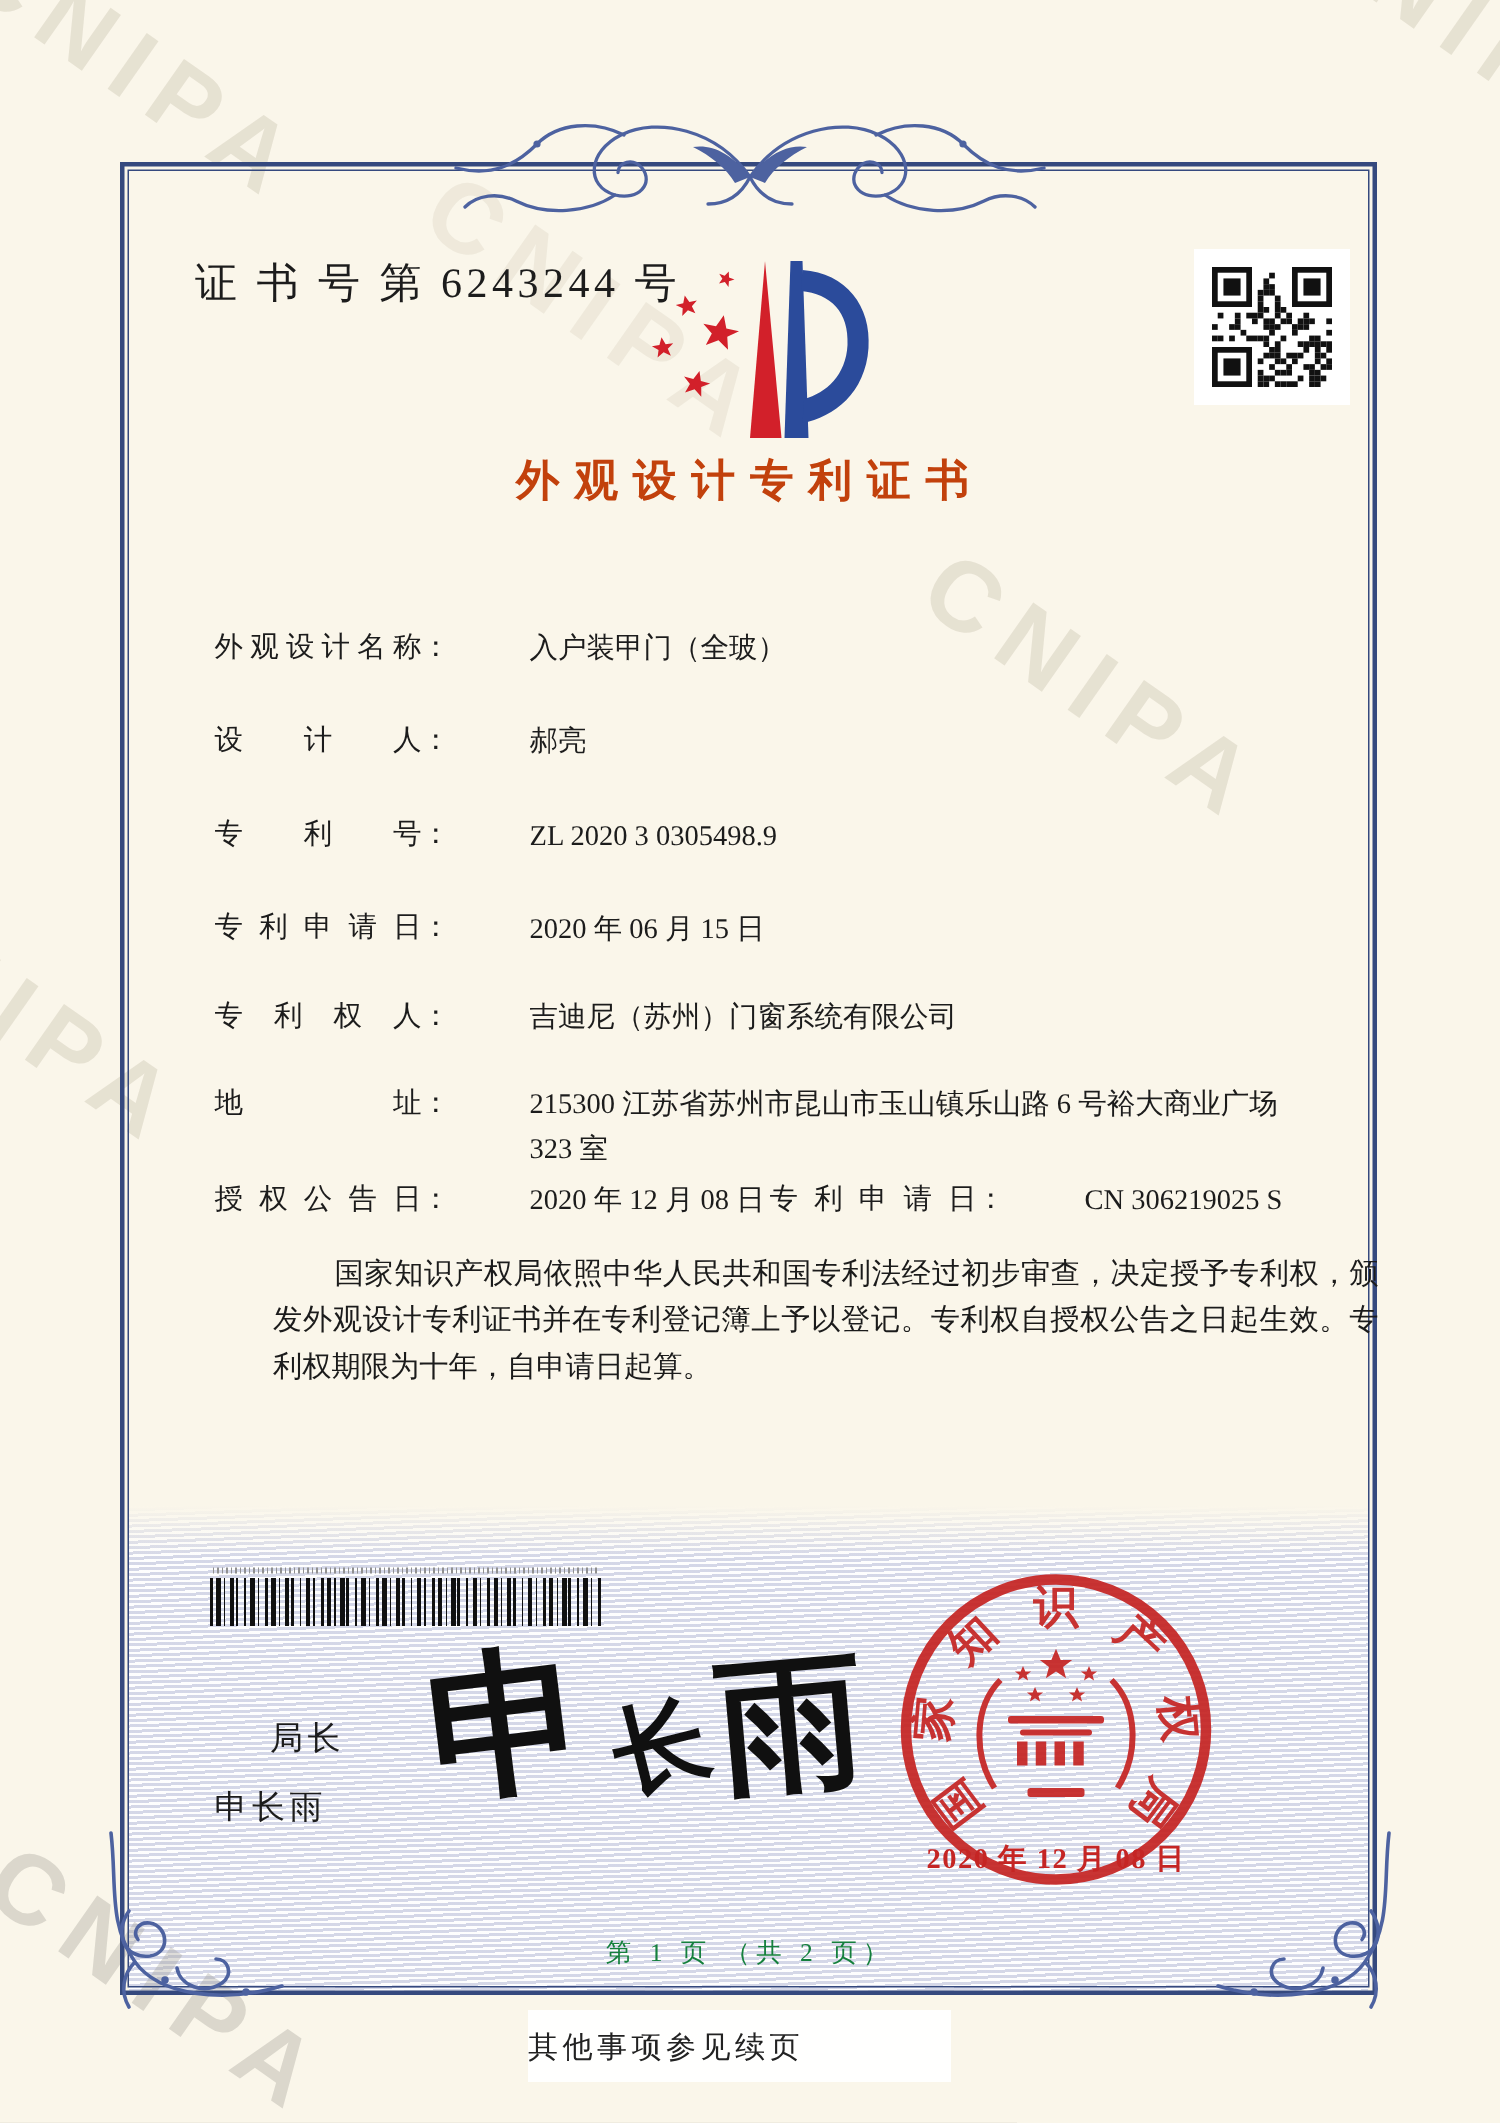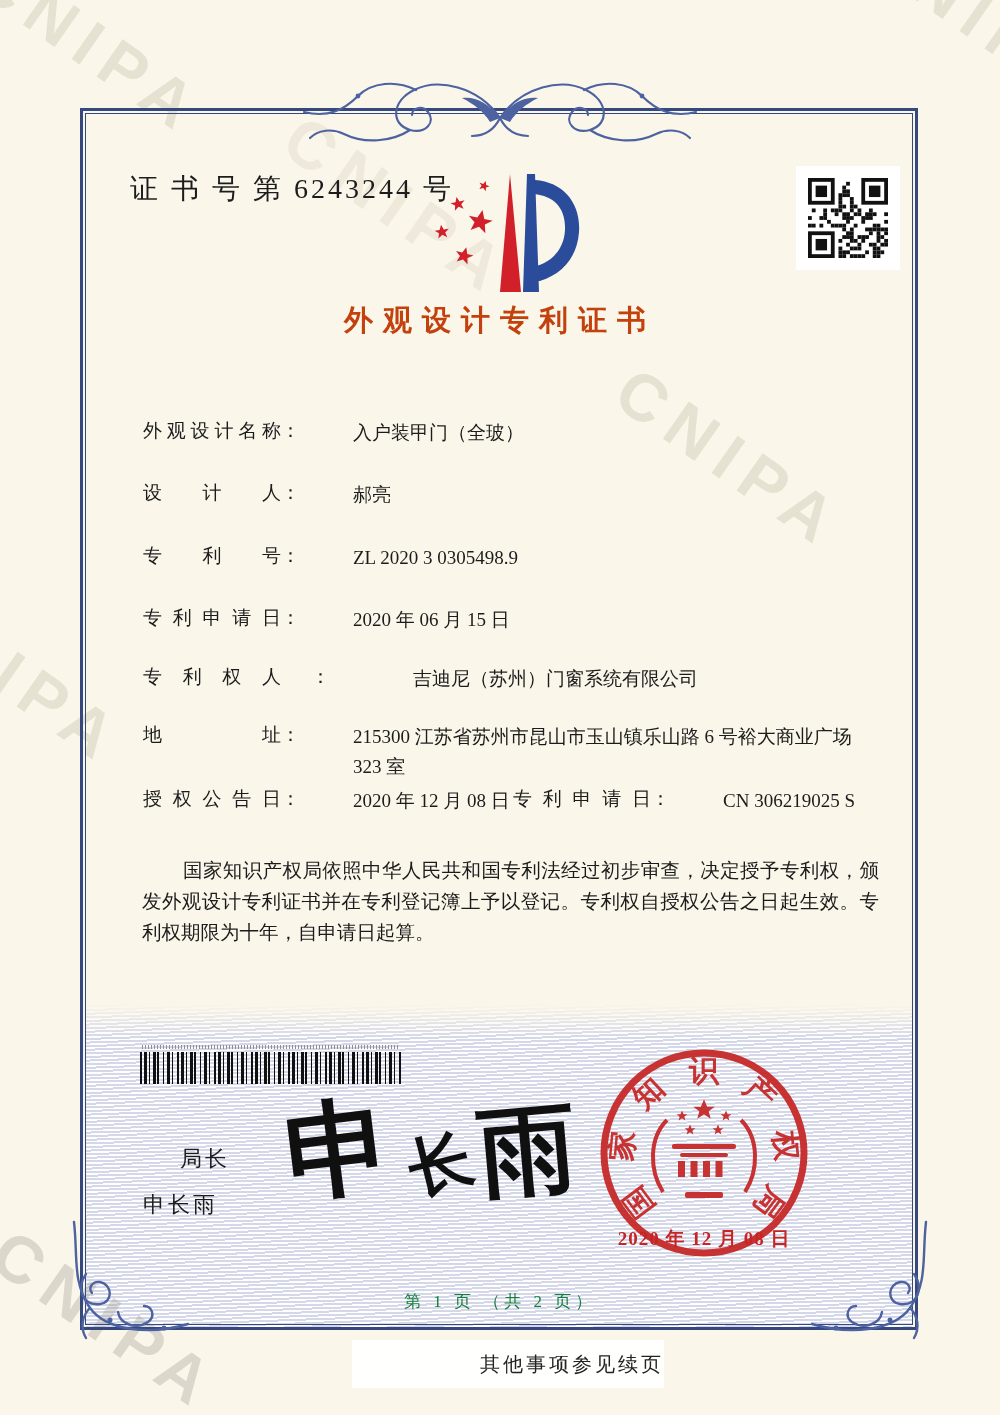--- a/index.html
+++ b/index.html
@@ -34,27 +34,27 @@
   .qr-wrap{position:absolute;left:796px;top:166px;width:104px;height:104px;background:#fff;z-index:3;
         display:flex;align-items:center;justify-content:center;}
 
   .title{position:absolute;left:0;top:301px;width:100%;text-align:center;font-size:29px;
         font-weight:700;letter-spacing:10px;color:#c2410c;z-index:3;}
 
   .row{position:absolute;left:143px;font-size:19px;z-index:3;display:flex;align-items:flex-start;}
   .row .lbl{display:inline-block;width:138px;text-align:justify;text-align-last:justify;flex:0 0 auto;}
   .row .colon{flex:0 0 auto;margin-right:6px;}
   .row .val{display:inline-block;line-height:30px;margin-left:47px;}
-  .r1{top:418px;} .r2{top:480px;} .r3{top:543px;} .r4{top:605px;} .r5{top:664px;gap:30px;}
+  .r1{top:418px;} .r2{top:480px;} .r3{top:543px;} .r4{top:605px;} .r5{top:664px;}
   .r6{top:722px;} .r6 .val{width:500px;font-family:Liberation Serif, serif;}
   .r7{top:786px;} .r7b{left:513px;top:786px;}
 
   .para{position:absolute;left:142px;width:737px;font-size:19.5px;line-height:31px;
         text-indent:41px;text-align:justify;color:#1b1b1b;z-index:3;}
-  .p1{top:855px;} .p2{top:919px;}
+  .p1{top:834px;margin-left:40px;} .p2{top:919px;}
 
   .barcode{position:absolute;left:140px;top:1052px;width:262px;height:32px;z-index:3;
         background:repeating-linear-gradient(90deg,#101010 0 2px,transparent 2px 4px,#101010 4px 7px,
         transparent 7px 9px,#101010 9px 10px,transparent 10px 13px,#101010 13px 16px,transparent 16px 17px,
         #101010 17px 19px,transparent 19px 23px,#101010 23px 24px,transparent 24px 27px,#101010 27px 30px,
         transparent 30px 32px,#101010 32px 33px,transparent 33px 37px);}
   .barcode::before{content:"";position:absolute;left:2px;right:2px;top:-7px;height:4px;
         background:repeating-linear-gradient(90deg,#909090 0 1px,transparent 1px 3px);}
 
   .sig-title{position:absolute;left:143px;top:1144px;font-size:22px;letter-spacing:3px;z-index:3;margin-left:37px;}
@@ -66,22 +66,22 @@
   .ch2{font-size:64px;transform:rotate(-14deg) translateY(36px);margin-left:8px;}
   .ch3{font-size:98px;transform:rotate(-5deg) translateY(4px);margin-left:14px;}
 
   .seal{position:absolute;left:597px;top:1046px;z-index:5;opacity:.93;}
   .seal-date{position:absolute;left:597px;top:1226px;width:214px;text-align:center;font-size:19px;
         color:#c52524;letter-spacing:1px;font-weight:600;z-index:6;}
 
   .page-info{position:absolute;left:0;top:1290px;width:100%;text-align:center;font-size:17px;
         letter-spacing:4px;color:#15803d;z-index:3;}
 
-  .note-band{position:absolute;left:352px;top:1340px;width:312px;height:48px;z-index:3;
-        background:rgba(255,255,255,.92);display:flex;align-items:center;justify-content:flex-end;}
+  .note-band{position:absolute;left:352px;top:1340px;width:282px;height:48px;z-index:3;
+        background:rgba(255,255,255,.92);display:flex;align-items:center;justify-content:flex-start;}
   .note-band .note{font-size:20px;letter-spacing:3px;color:#222;}
 </style>
 </head>
 <body>
 
 <div class="page">
 
   <div class="guilloche"></div>
   <div class="guilloche-fade"></div>
 

